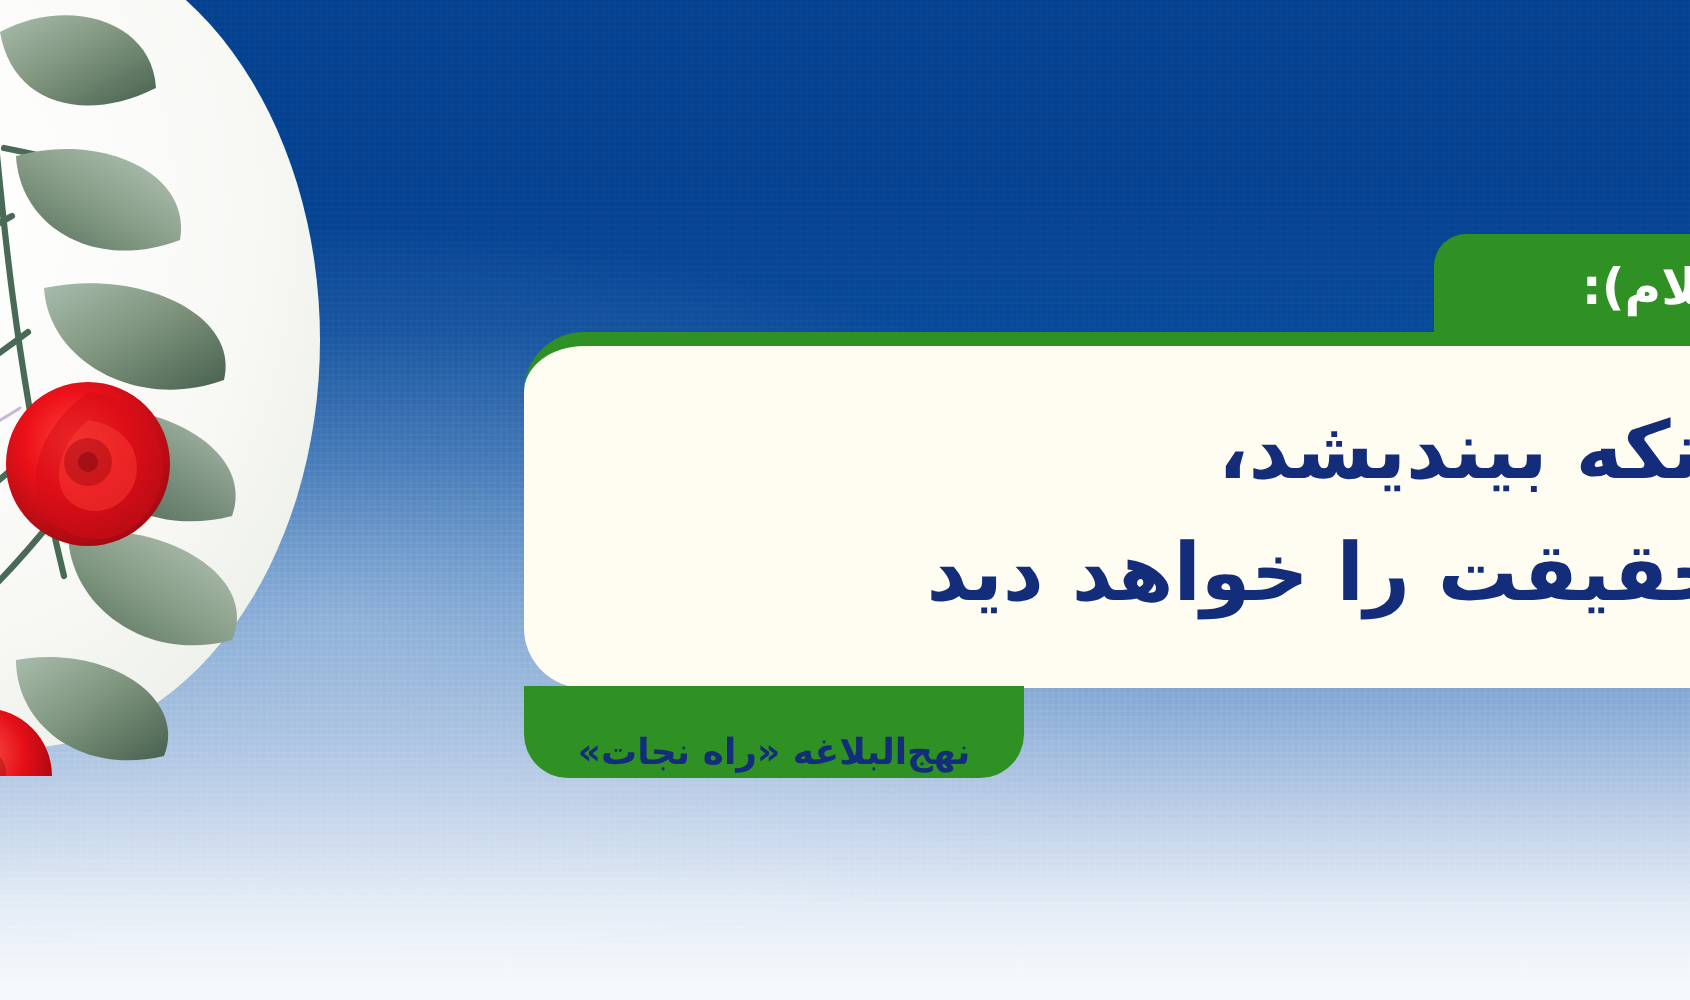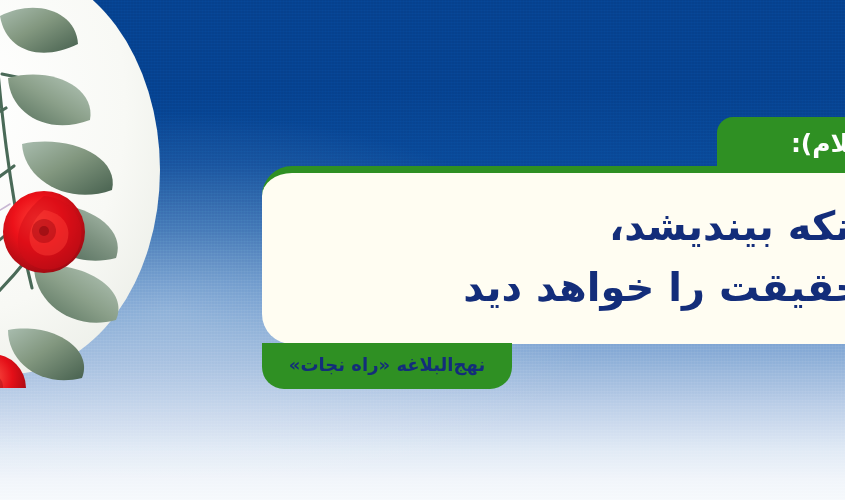--- a/index.html
+++ b/index.html
@@ -128,21 +128,21 @@
   .source-tab {
     position: absolute;
     left: 262px;
     top: 343px;
     width: 250px;
     height: 46px;
     background: #2f9023;
     border-bottom-left-radius: 22px;
     border-bottom-right-radius: 22px;
     display: flex;
-    align-items: center;
+    align-items: flex-end;
     justify-content: center;
     box-sizing: border-box;
     padding: 0 14px 3px;
     overflow: hidden;
   }
   .source-tab .src-text {
     color: #132d7a;
     font-size: 18px;
     font-weight: bold;
     line-height: 1;

